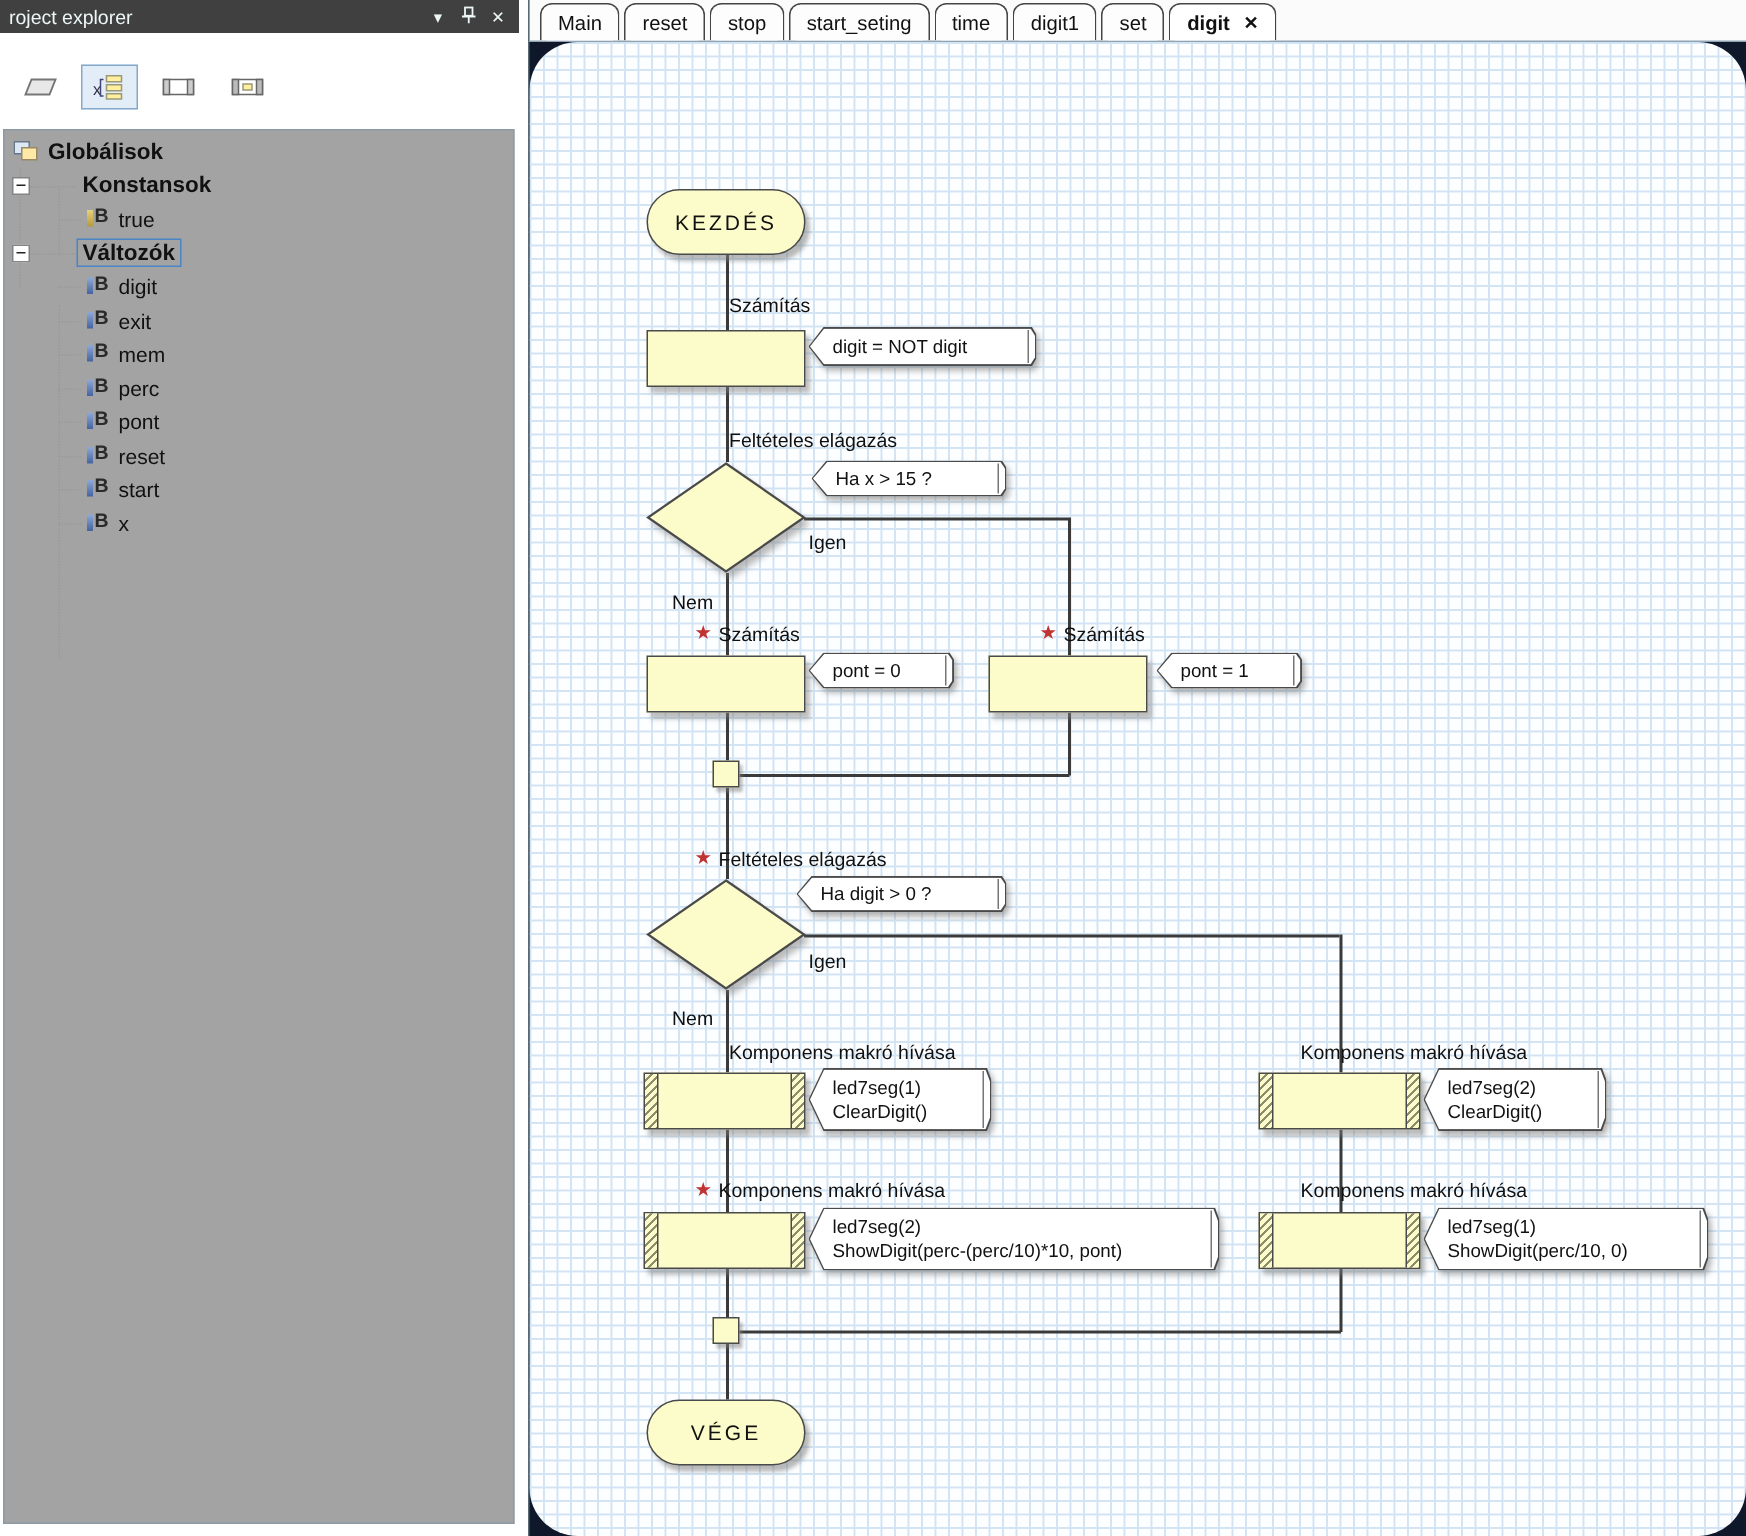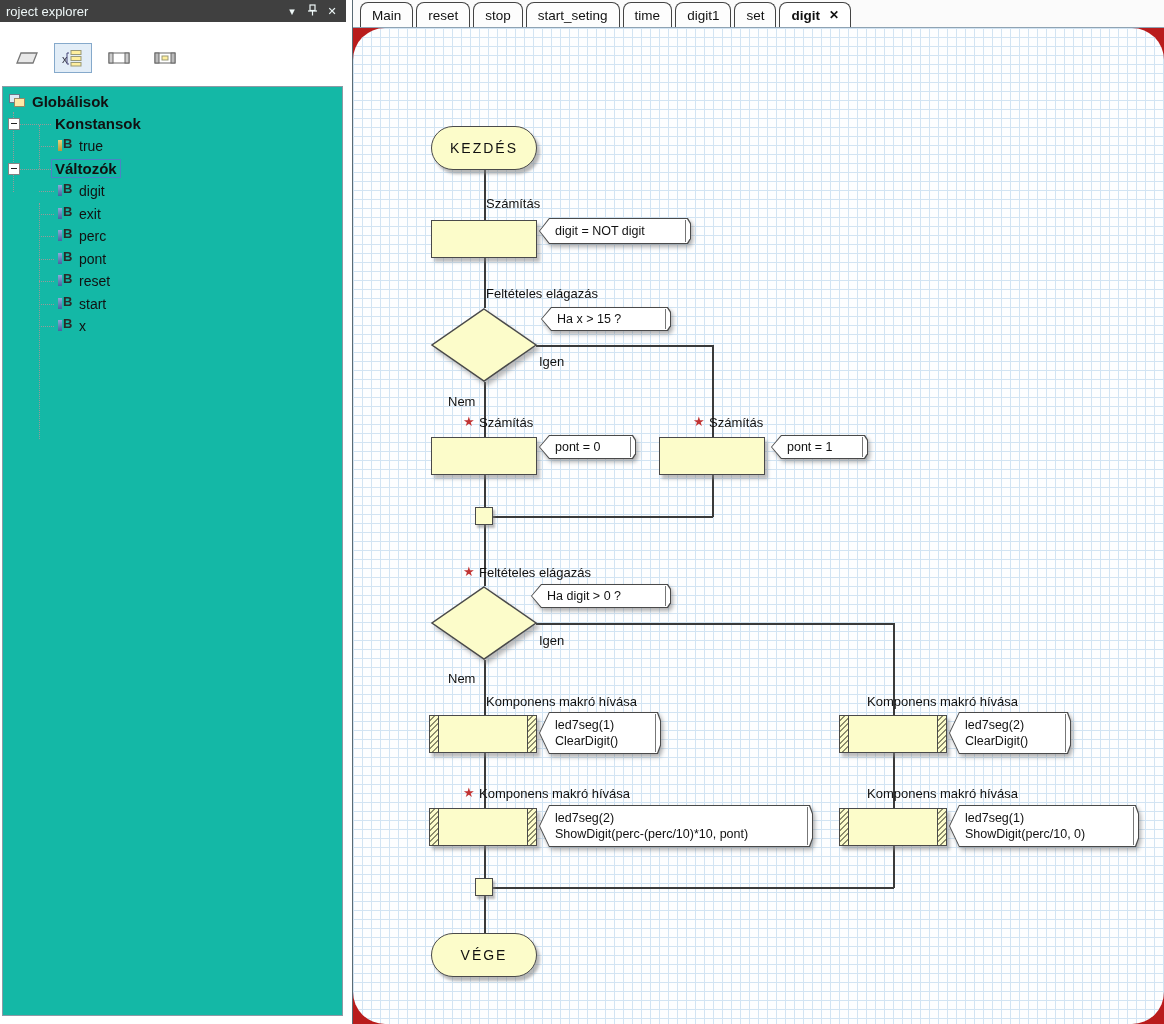--- a/index.html
+++ b/index.html
@@ -8,38 +8,38 @@
 
   
   .explorer { position: absolute; left: 0; top: 0; width: 346px; height: 100%; background: #fff; }
   .titlebar { height: 22px; background: #404040; display: flex; align-items: center; padding: 0 6px; color: #eef7f7; font-size: 13px; }
   .tb-title { flex: 1; }
   .tb-btn { width: 16px; text-align: center; margin-left: 4px; font-size: 11px; color: #eef7f7; cursor: default; }
   .toolbar { height: 58px; display: flex; align-items: center; gap: 8px; padding: 14px 4px 0 8px; }
   .tbtn { width: 38px; height: 30px; display: flex; align-items: center; justify-content: center; border: 1px solid transparent; }
   .tbtn.sel { background: #e2edf7; border: 1px solid #85a9cb; }
 
-  .treebox { position: absolute; top: 86px; left: 2px; right: 3px; bottom: 8px; border: 1px solid #8d9aa5; background: #14b8a6; padding-top: 3px; overflow: hidden; font-size: 14px; color: #111; }
+  .treebox { position: absolute; top: 86px; left: 2px; right: 3px; bottom: 8px; border: 1px solid #8d9aa5; background: #a3a3a3; padding-top: 3px; overflow: hidden; font-size: 14px; color: #111; }
   .trow { height: 22.5px; display: flex; align-items: center; position: relative; white-space: nowrap; }
   .trow.root { padding-left: 6px; font-weight: bold; font-size: 15px; gap: 6px; }
   .trow.grp { padding-left: 52px; font-weight: bold; font-size: 15px; }
   .trow.grp::before { content: ""; position: absolute; left: 17px; top: 11px; width: 31px; border-top: 1px dotted #999; }
   .trow.leaf { padding-left: 54px; gap: 5px; }
   .trow.leaf::before { content: ""; position: absolute; left: 36px; top: 11px; width: 15px; border-top: 1px dotted #999; }
   .exp { position: absolute; left: 5px; top: 5px; width: 12px; height: 12px; border: 1px solid #848484; background: #fff; }
   .exp::after { content: ""; position: absolute; left: 2px; right: 2px; top: 4px; border-top: 1px solid #222; }
   .tv { position: absolute; border-left: 1px dotted #999; }
   .vicon { width: 17px; height: 14px; flex: 0 0 17px; position: relative; }
   .vicon::before { content: "B"; position: absolute; left: 6px; top: -3px; font-weight: bold; font-size: 13px; color: #2a2a2a; }
   .vicon::after { content: ""; position: absolute; left: 1px; top: 1px; width: 4px; height: 11px; background: linear-gradient(#8fa9d8, #44639f); }
   .vicon.const::after { background: linear-gradient(#e6d27c, #b49a3a); }
   .selbox { border: 1px solid #4a84c4; padding: 0 3px; margin-left: -4px; }
 
   
-  .workspace { position: absolute; left: 352px; top: 0; right: 0; bottom: 0; border-left: 1px solid #5a6a74; background: #b91c1c; }
+  .workspace { position: absolute; left: 352px; top: 0; right: 0; bottom: 0; border-left: 1px solid #5a6a74; background: #0f172a; }
   .tabbar { position: absolute; top: 0; left: 0; right: 0; height: 28px; background: #fbfbfb; display: flex; align-items: flex-end; padding-left: 7px; border-bottom: 1px solid #8fa3b3; }
   .tab { height: 25px; display: flex; align-items: center; padding: 0 11px; border: 1px solid #444; border-bottom: none; border-radius: 8px 8px 0 0; background: #fdfdfd; margin-right: 3px; font-size: 13.5px; color: #111; }
   .tab.active { font-weight: bold; background: #fff; }
   .tab-close { margin-left: 9px; font-weight: bold; font-size: 12px; }
 
   .canvas { position: absolute; left: 0; right: 0; top: 28px; bottom: 0; overflow: hidden; background-color: #fdfeff;
     background-image: linear-gradient(#d2e4f3 1px, transparent 1px), linear-gradient(90deg, #d2e4f3 1px, transparent 1px);
     background-size: 9px 9px; border-radius: 32px; }
 
   
@@ -154,20 +154,24 @@
         <span class="exp"></span>
         <span class="selbox">Változók</span>
       </div>
       <div class="trow leaf">
           <span class="vicon"></span>
           <span>digit</span>
         </div>
       <div class="trow leaf">
           <span class="vicon"></span>
           <span>exit</span>
+        </div>
+      <div class="trow leaf">
+          <span class="vicon"></span>
+          <span>mem</span>
         </div>
       <div class="trow leaf">
           <span class="vicon"></span>
           <span>perc</span>
         </div>
       <div class="trow leaf">
           <span class="vicon"></span>
           <span>pont</span>
         </div>
       <div class="trow leaf">

